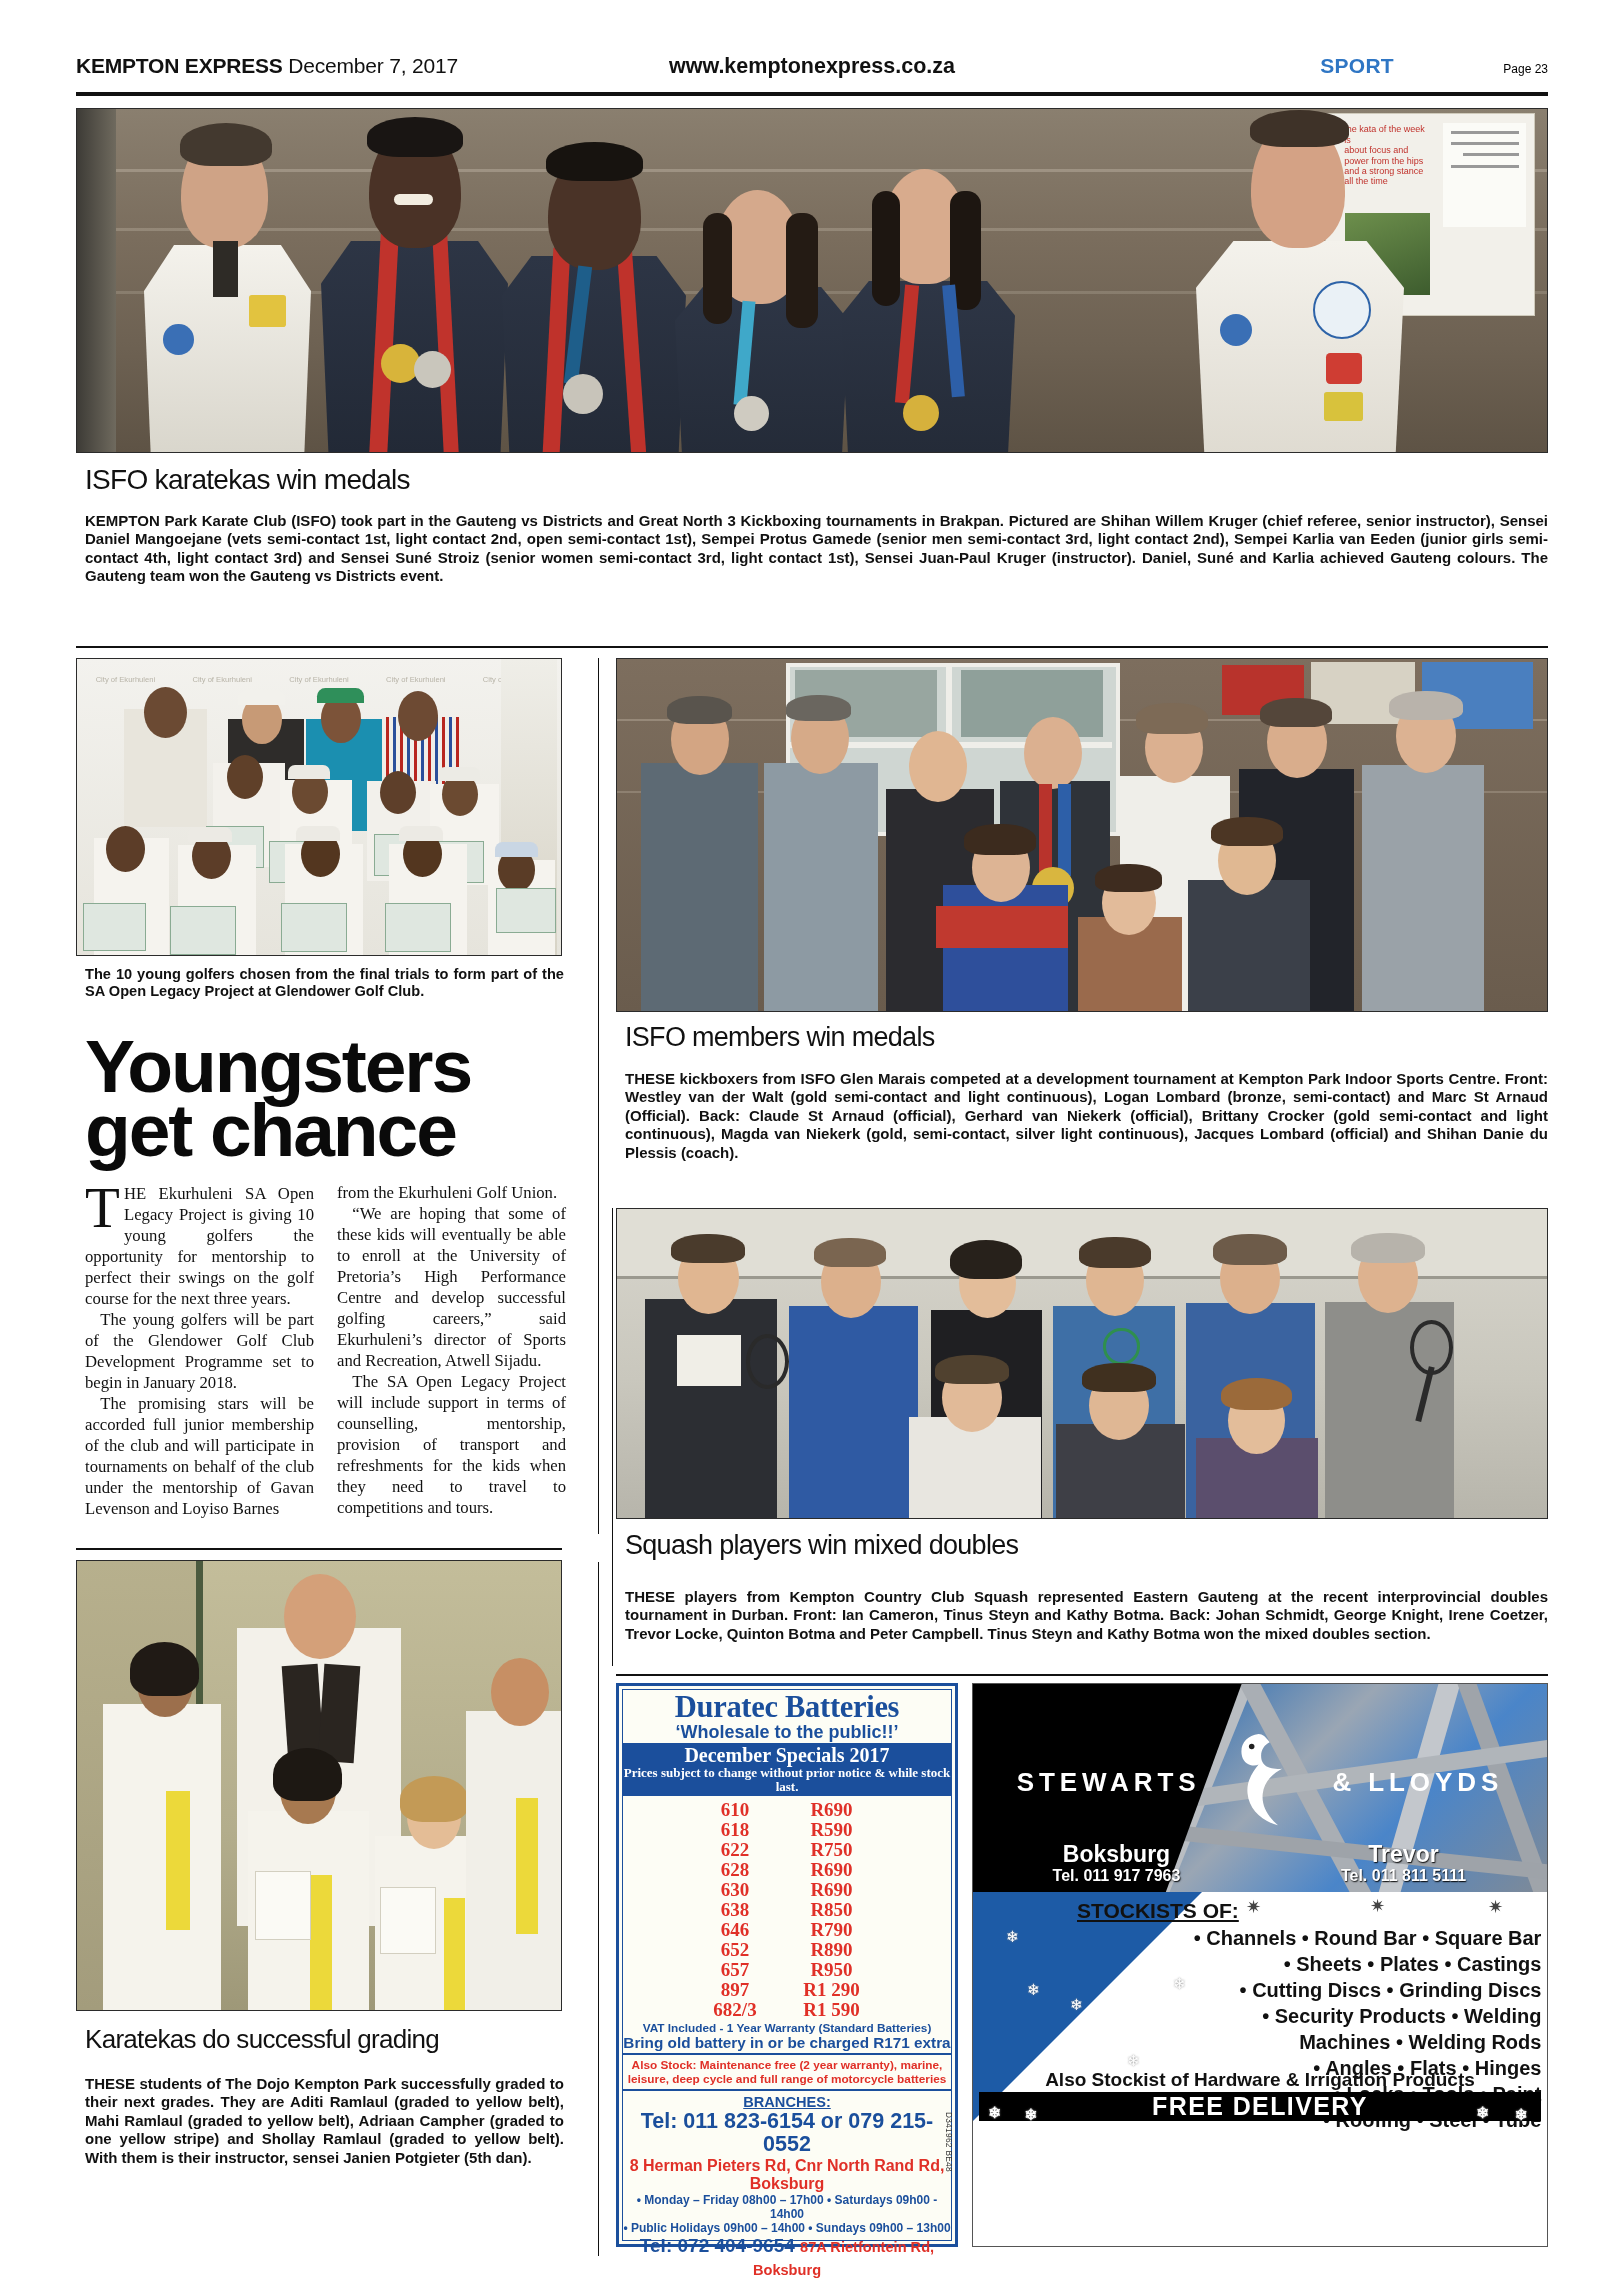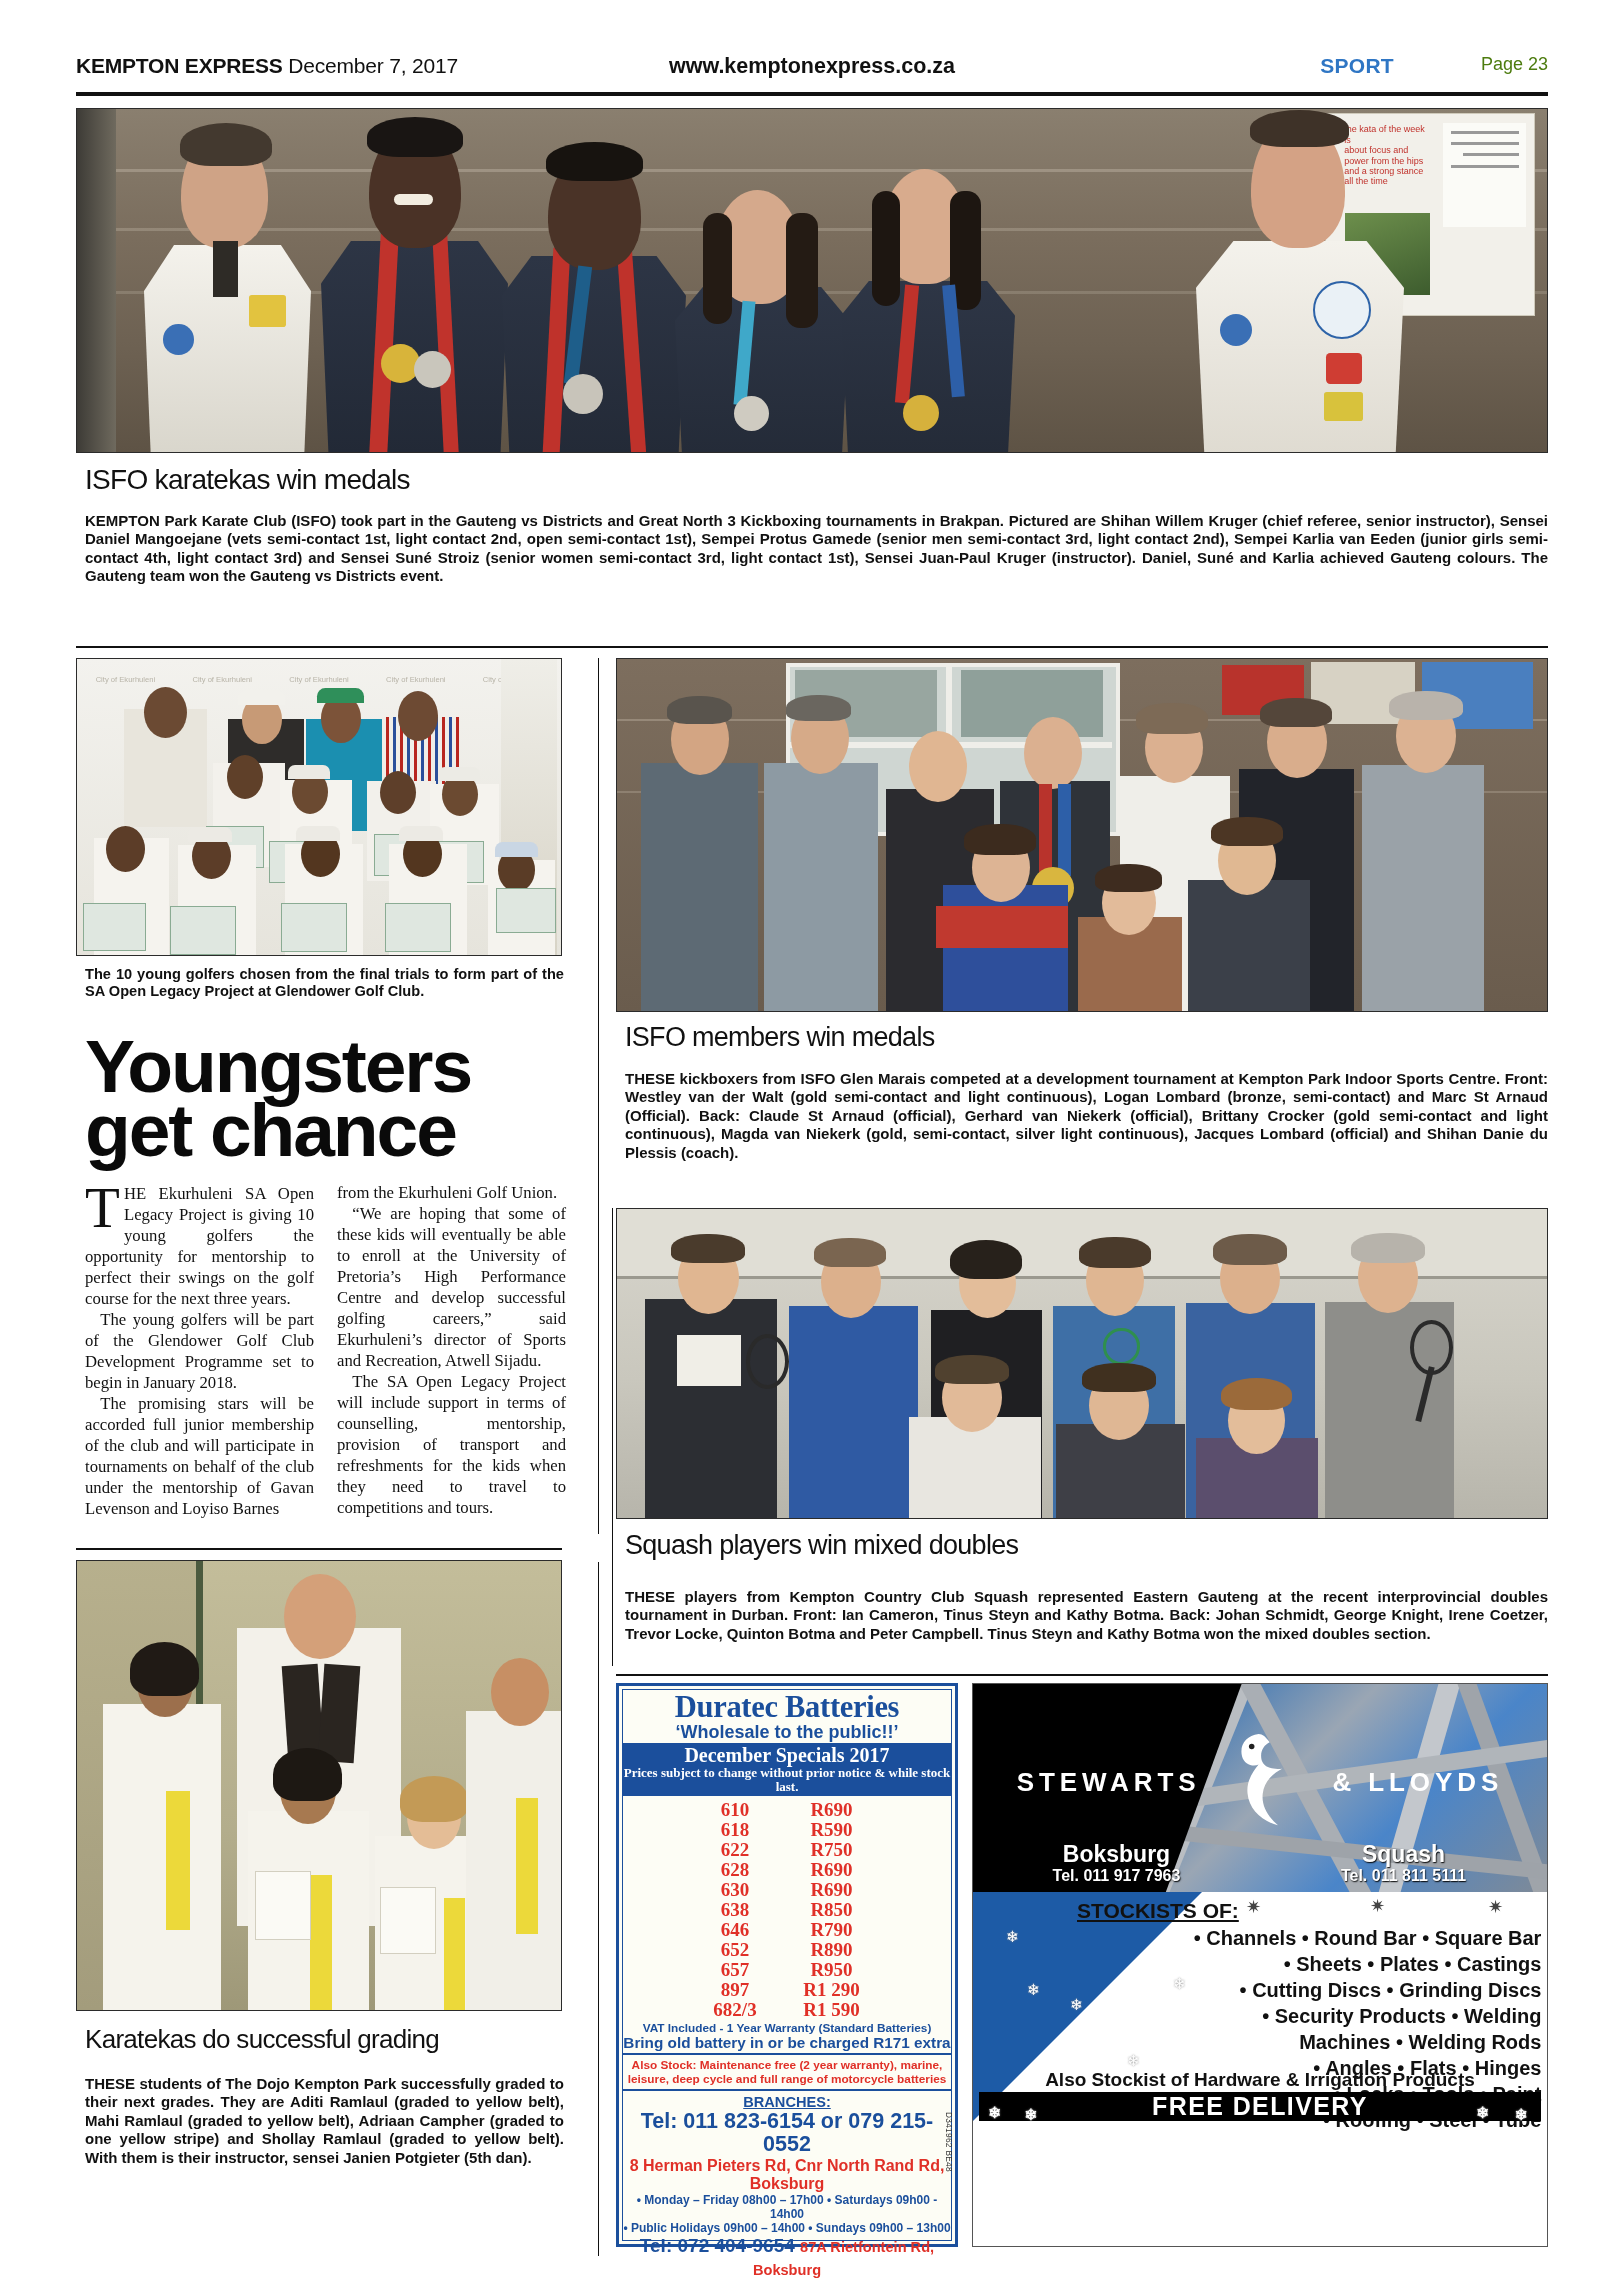--- a/index.html
+++ b/index.html
@@ -5,21 +5,21 @@
   html,body{margin:0;padding:0;background:#9a9a9a;}
   body{font-family:"Liberation Sans",sans-serif;}
   .page{width:1624px;height:2295px;background:#fff;position:relative;overflow:hidden;box-sizing:border-box;}
 
   
   .masthead{position:absolute;left:76px;top:54px;width:1472px;height:32px;}
   .mh-left{position:absolute;left:0;top:0;font-size:21px;font-weight:700;color:#111;letter-spacing:-0.2px;white-space:nowrap;}
   .mh-left .date{font-weight:400;}
   .mh-mid{position:absolute;left:50%;transform:translateX(-50%);top:0;font-size:21.5px;font-weight:700;color:#111;}
   .mh-sport{position:absolute;right:154px;top:0;font-size:21px;font-weight:800;color:#2f76c4;letter-spacing:0.3px;}
-  .mh-page{position:absolute;right:0;top:0;font-size:18px;font-weight:400;color:#4d7c0f;}
+  .mh-page{position:absolute;right:0;top:8px;font-size:12px;font-weight:400;color:#000000;}
   .mh-rule{position:absolute;left:76px;top:92px;width:1472px;height:4.2px;background:#111;}
 
   
   .photo{position:absolute;overflow:hidden;background:#7d7a70;border:0.7px solid #2b2b2b;box-sizing:border-box;}
   .photo .sky{position:absolute;inset:0;}
 
   .hl{position:absolute;font-weight:400;color:#111;letter-spacing:-0.7px;font-family:"Liberation Sans",sans-serif;}
   .cap{position:absolute;font-weight:700;color:#111;font-size:15px;line-height:18.4px;text-align:justify;}
   .rule{position:absolute;background:#111;}
   .vrule{position:absolute;background:#111;width:1.4px;}
@@ -476,21 +476,21 @@
       </div>
       <div class="stew-logo">
         <span style="margin-right:132px;">STEWARTS</span><span>&amp; LLOYDS</span>
       </div>
       <div class="stew-city">
         <div>
           <div class="nm">Boksburg</div>
           <div class="tl">Tel. 011 917 7963</div>
         </div>
         <div>
-          <div class="nm">Squash</div>
+          <div class="nm">Trevor</div>
           <div class="tl">Tel. 011 811 5111</div>
         </div>
       </div>
     </div>
 
     <div class="stew-body">
       <div class="stew-wedge"></div>
       <span class="snow" style="left:33px;top:36px;">❄</span>
       <span class="snow" style="left:54px;top:89px;">❄</span>
       <span class="snow" style="left:97px;top:104px;">❄</span>

